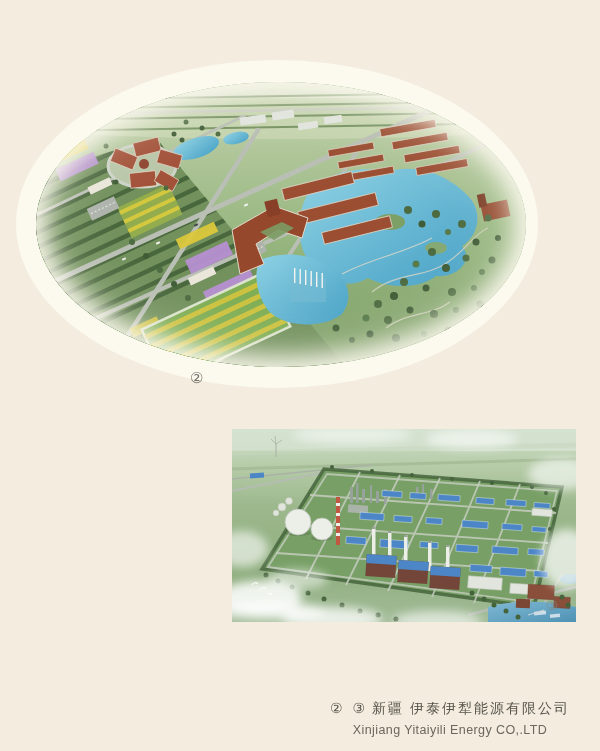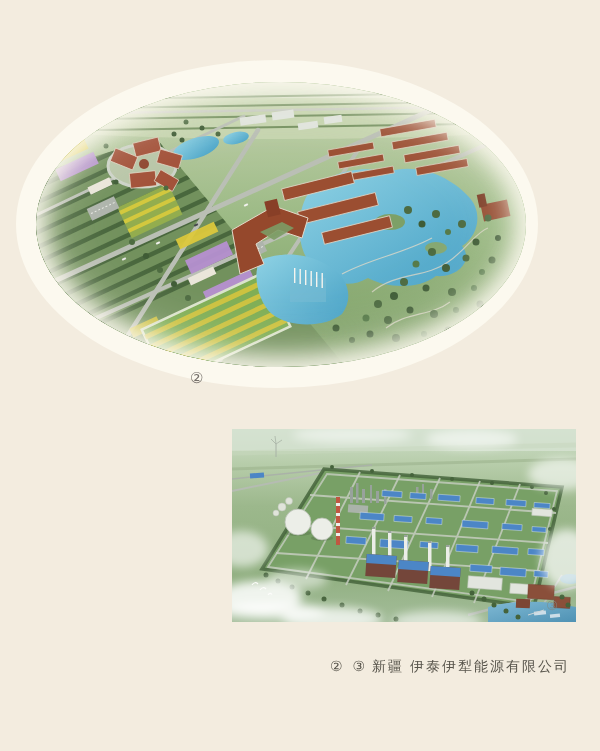--- a/index.html
+++ b/index.html
@@ -32,21 +32,21 @@
     position:absolute;left:232px;top:429px;width:344px;height:193px;
     overflow:hidden;
   }
   .plant-photo svg{display:block;width:100%;height:100%;}
   .marker-3{
     position:absolute;right:18px;bottom:9px;
     font-size:13px;color:#7f8b89;opacity:.95;
   }
   
   .caption{
-    position:absolute;left:318px;top:658px;width:264px;text-align:center;
+    position:absolute;left:318px;top:700px;width:264px;text-align:center;
   }
   .caption-zh{
     font-size:14px;letter-spacing:2px;color:#57544b;white-space:nowrap;
   }
   .caption-zh .cap-markers{margin-right:4px;letter-spacing:3px;}
   .caption-en{
     font-size:12.5px;letter-spacing:.4px;color:#6b675c;margin-top:5px;white-space:nowrap;
   }
   
   .t1{fill:#4d6b41}.t2{fill:#3f5c36}.t3{fill:#567a49}
@@ -484,15 +484,16 @@
           <path d="M36,166 q2,-3 4,-0.5"></path>
       </g>
     </svg>
     <div class="marker-3">③</div>
   </div>
 
   <div class="caption">
     <div class="caption-zh">
       <span class="cap-markers">② ③</span><span>新疆 伊泰伊犁能源有限公司</span>
     </div>
+    <div class="caption-en">Xinjiang Yitaiyili Energy CO,.LTD</div>
   </div>
 
 </div>
 
 </body></html>

